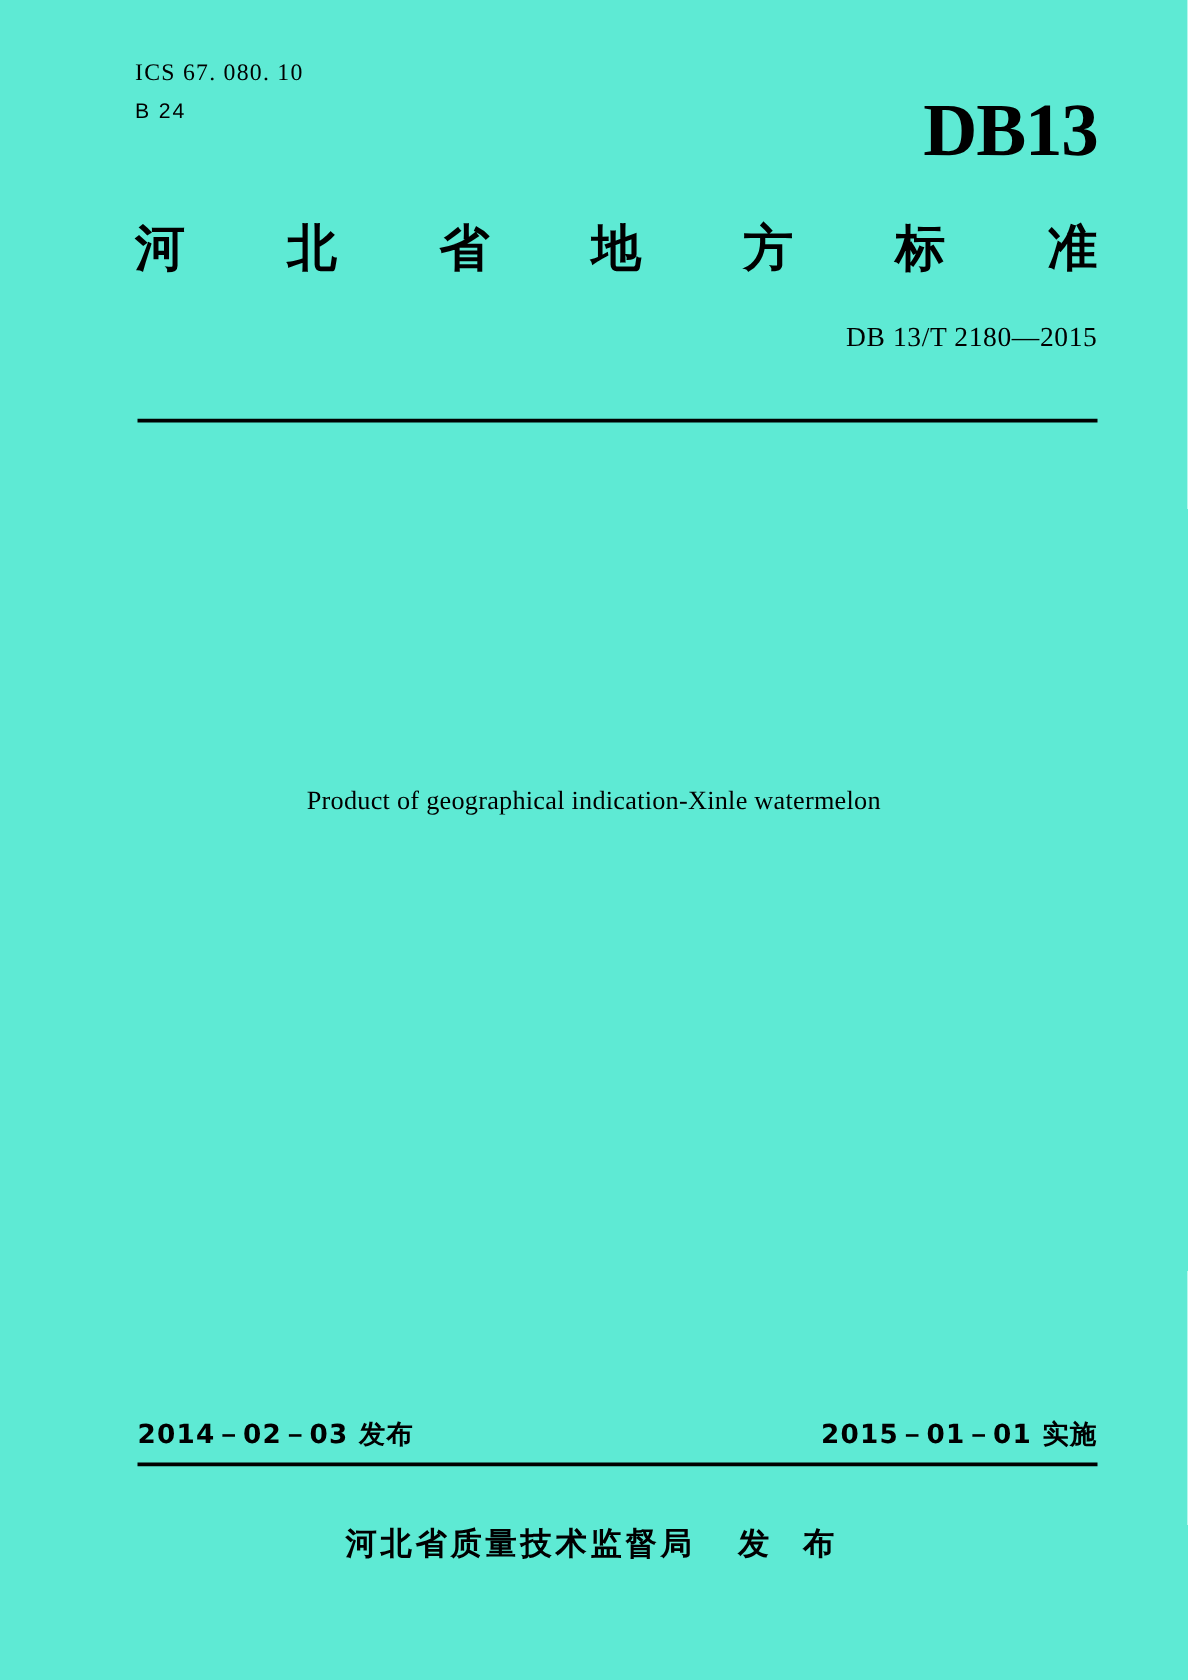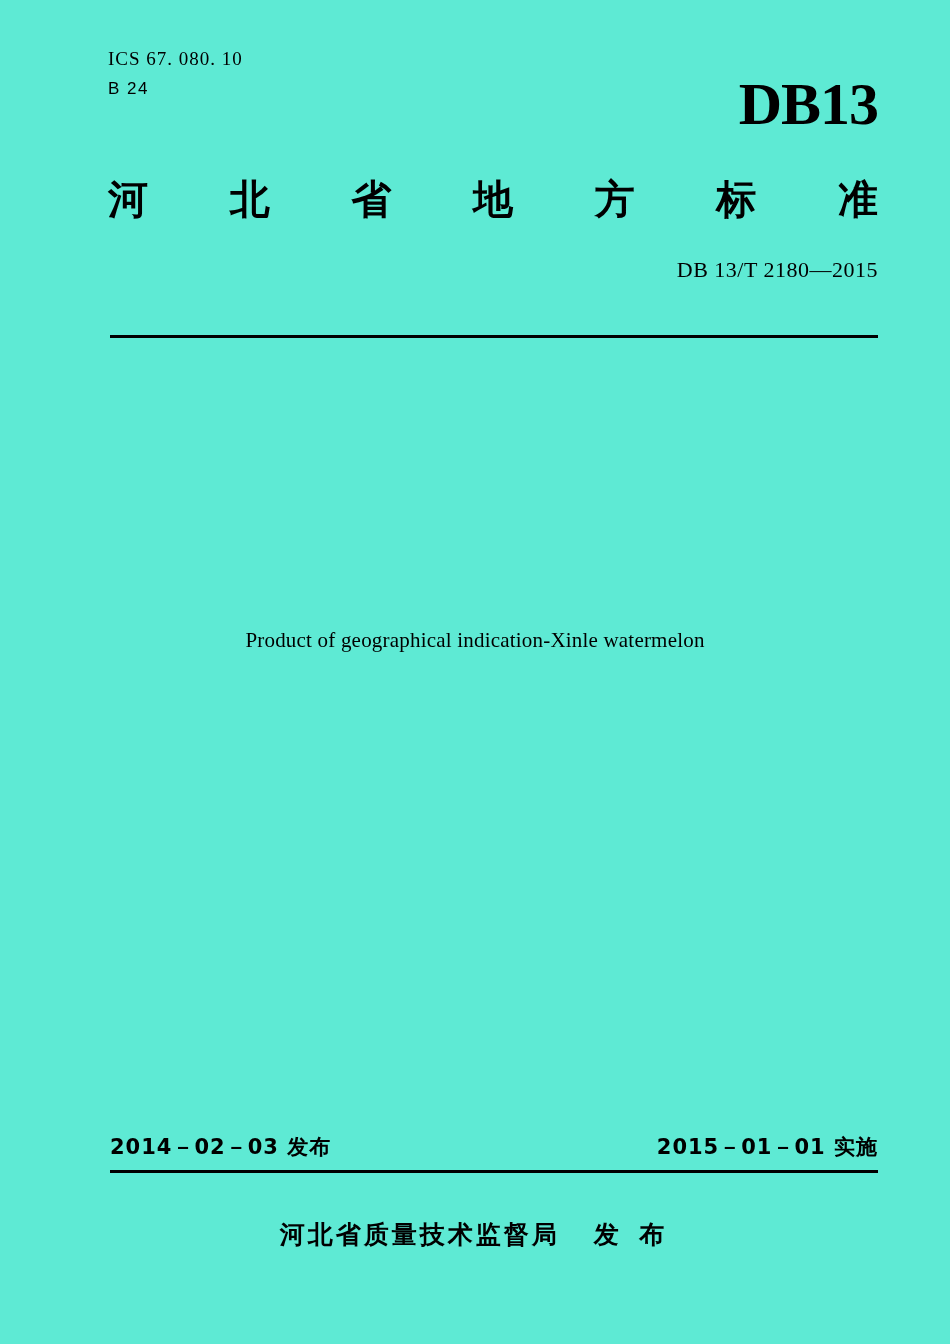--- a/index.html
+++ b/index.html
@@ -133,20 +133,21 @@
     top: 1218px;
     text-align: center;
     font-family: "DejaVu Sans", sans-serif;
     font-weight: bold;
     font-size: 25px;
     letter-spacing: 3px;
   }
   .issuer .issuer-verb {
     margin-left: 34px;
     letter-spacing: 6px;
+    font-family: Liberation Mono, monospace;
   }
 </style>
 </head>
 <body>
 
 <div class="page">
 
   <div class="ics-block">
     <div>ICS 67. 080. 10</div>
     <div class="ics-line-2">B 24</div>

